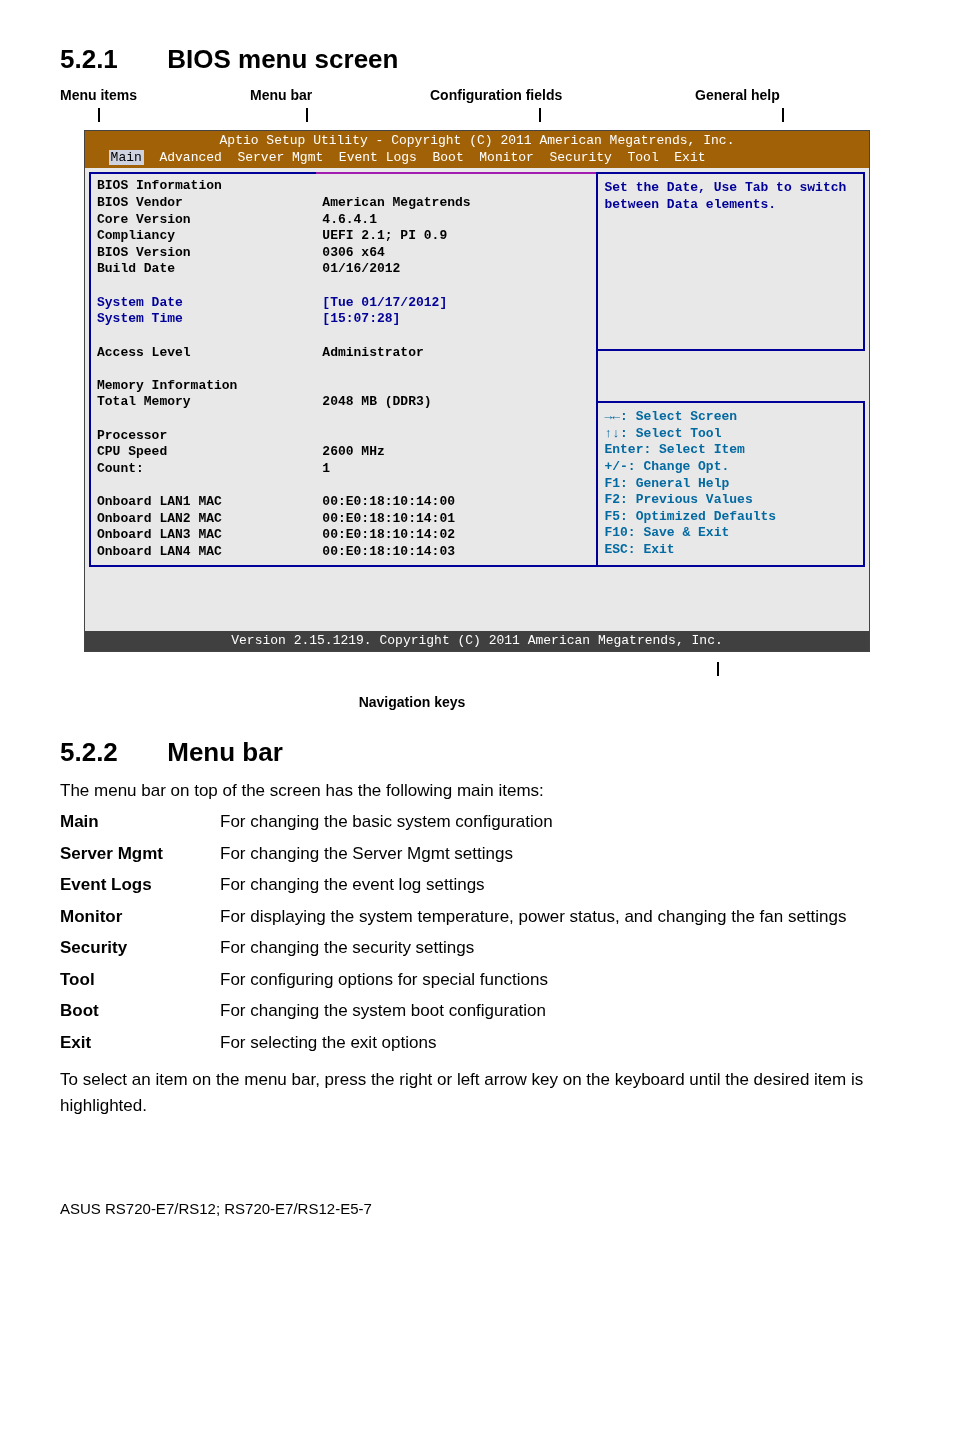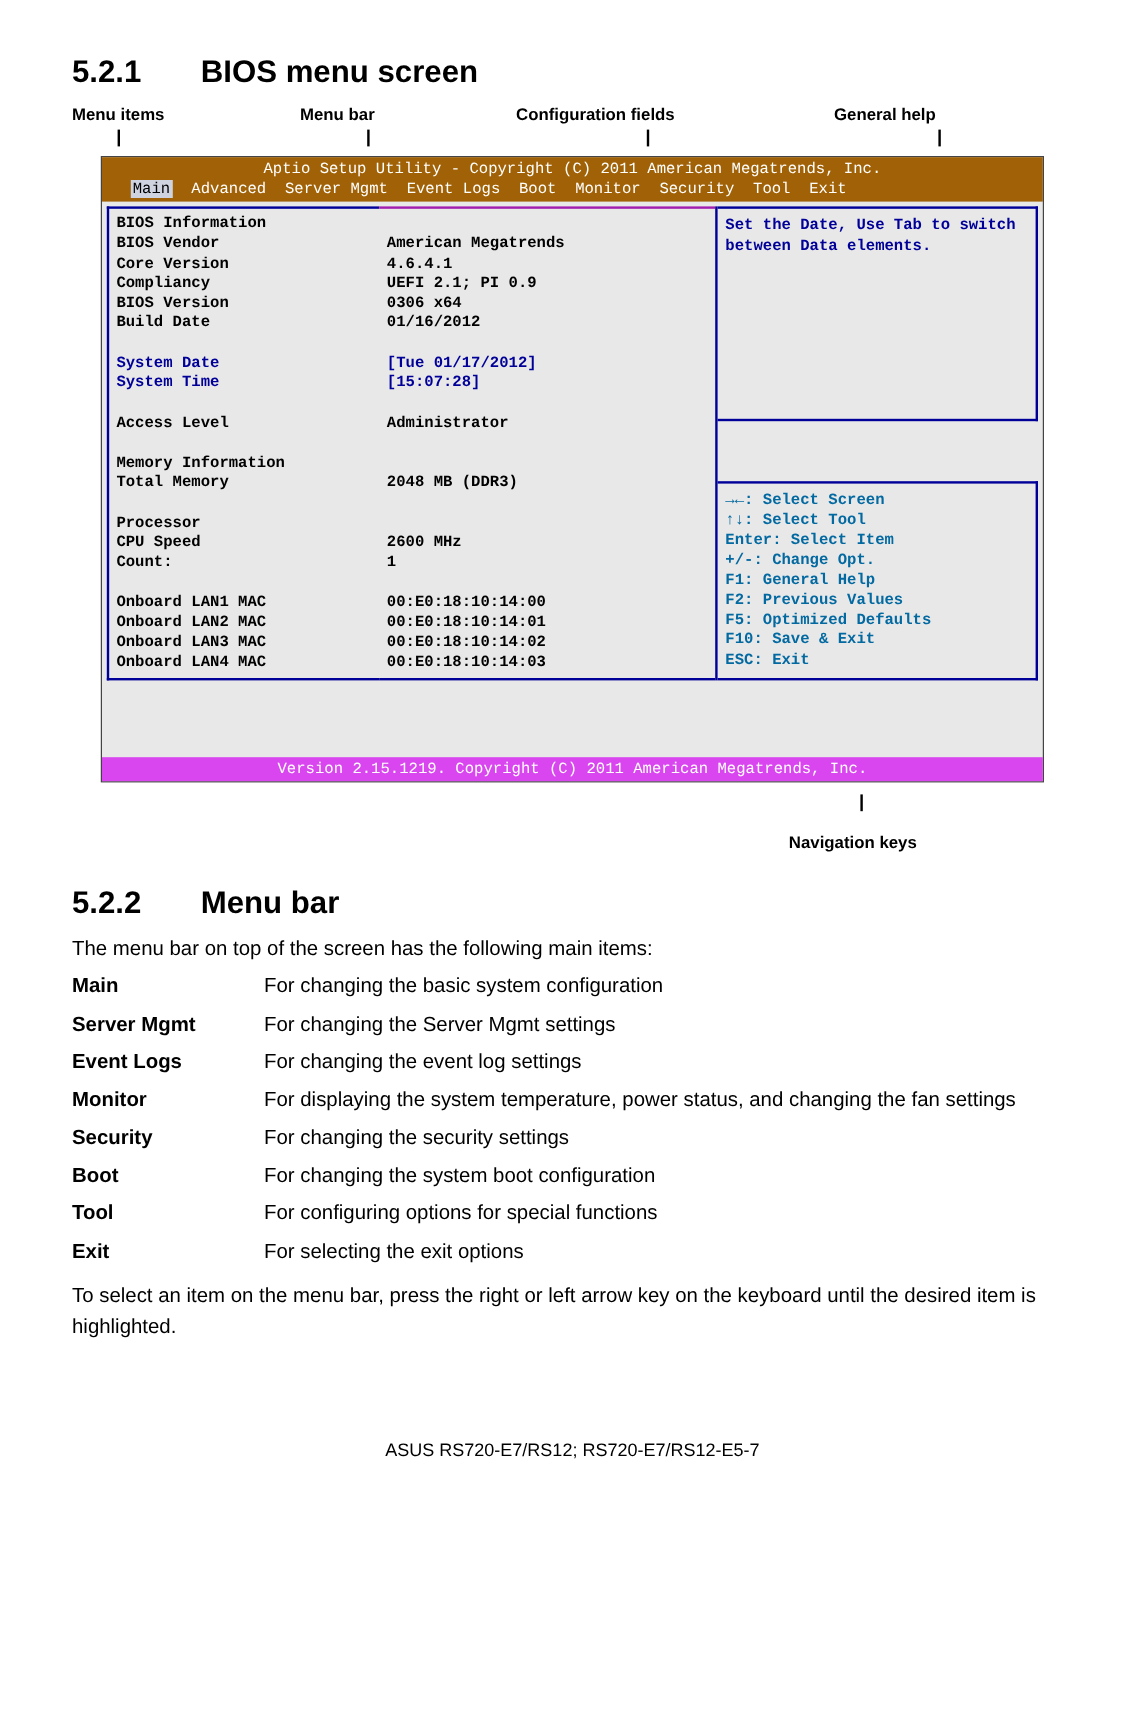--- a/index.html
+++ b/index.html
@@ -79,49 +79,49 @@
     }
     .bios-right .help-bot {
       border: 2px solid #000099;
       border-left: none;
       padding: 6px;
       color: #0369a1;
       margin-top: 6px;
       font-weight: bold;
     }
     .bios-footer {
-      background: #d946ef;
+      background: #404040;
       color: #fff;
       text-align: center;
       padding: 2px 8px;
       display: flex;
       justify-content: center;
     }
     .bios-footer .ft-text {
       flex: 1;
       text-align: center;
       white-space: pre;
     }
     .blue-field { color: #000099; font-weight: bold; }
     .bold { font-weight: bold; }
     .bios-blank { height: 60px; }
     .nav-label {
-      text-align: right; font-weight: bold; font-size: 14px;
+      text-align: center; font-weight: bold; font-size: 14px;
       padding-right: 130px; margin-top: 8px;
     }
     .nav-tick-wrap { text-align: right; padding-right: 175px; }
     .body-text { margin-top: 6px; }
     .def-table { margin-top: 6px; }
     .def-row { display: flex; margin-top: 6px; }
     .def-row .term { width: 160px; font-weight: bold; }
     .def-row .desc { flex: 1; }
     .page-footer {
       margin-top: 80px;
       display: flex;
-      justify-content: center;
+      justify-content: flex-start;
       font-size: 15px;
     }
   </style>
 </head>
 <body>
 
 <h2 class="section">
   <span class="num">5.2.1</span>
   <span>BIOS menu screen</span>
 </h2>
@@ -260,26 +260,26 @@
     </div>
   <div class="def-row">
       <div class="term">Monitor</div>
       <div class="desc">For displaying the system temperature, power status, and changing the fan settings</div>
     </div>
   <div class="def-row">
       <div class="term">Security</div>
       <div class="desc">For changing the security settings</div>
     </div>
   <div class="def-row">
+      <div class="term">Tool</div>
+      <div class="desc">For configuring options for special functions</div>
+    </div>
+  <div class="def-row">
       <div class="term">Boot</div>
       <div class="desc">For changing the system boot configuration</div>
-    </div>
-  <div class="def-row">
-      <div class="term">Tool</div>
-      <div class="desc">For configuring options for special functions</div>
     </div>
   <div class="def-row">
       <div class="term">Exit</div>
       <div class="desc">For selecting the exit options</div>
     </div>
 </div>
 
 <p class="body-text" style="margin-top:12px;">To select an item on the menu bar, press the right or left arrow key on the keyboard until the desired item is highlighted.</p>
 
 <div class="page-footer">

